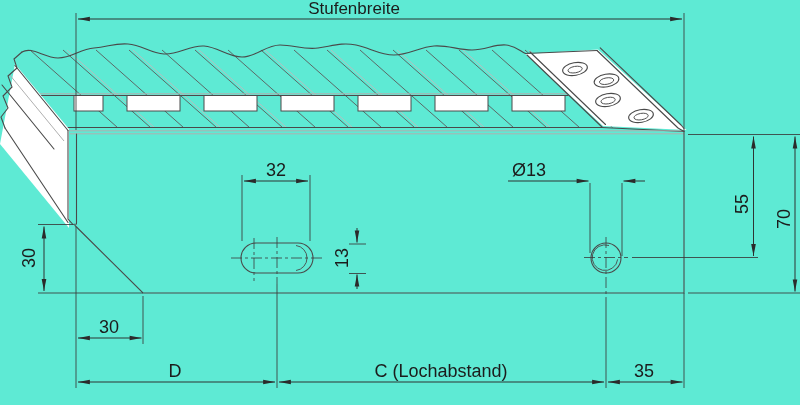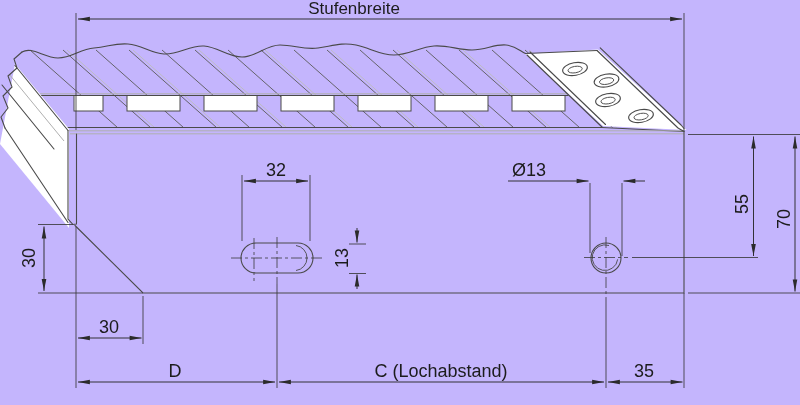--- a/index.html
+++ b/index.html
@@ -1,16 +1,16 @@
 <!DOCTYPE html>
 <html><head>
 <meta charset="utf-8">
 <style>
   html,body{margin:0;padding:0;background:#ffffff;}
-  #canvas{position:relative;width:800px;height:405px;background:#c4b5fd;overflow:hidden;
+  #canvas{position:relative;width:800px;height:405px;background:#5eead4;overflow:hidden;
           font-family:"Liberation Sans", sans-serif;text-decoration:underline;}
   svg text{fill:#1c1c1c;font-family:"Liberation Sans", sans-serif;font-size:18px;}
   svg text.title{font-size:17px;}
   .outline{stroke:#4a4a4a;stroke-width:1.1;fill:none;stroke-linecap:round;}
   .thin{stroke:#4a4a4a;stroke-width:0.9;fill:none;}
   .gray{stroke:#b0b0b0;stroke-width:1;fill:none;}
   .hatch{stroke:#5a5a5a;stroke-width:0.9;fill:none;}
   .hatchg{stroke:#bcbcbc;stroke-width:0.9;fill:none;}
   .ext{stroke:#3a3a3a;stroke-width:0.85;fill:none;}
   .dim{stroke:#2b2b2b;stroke-width:0.95;fill:none;}

